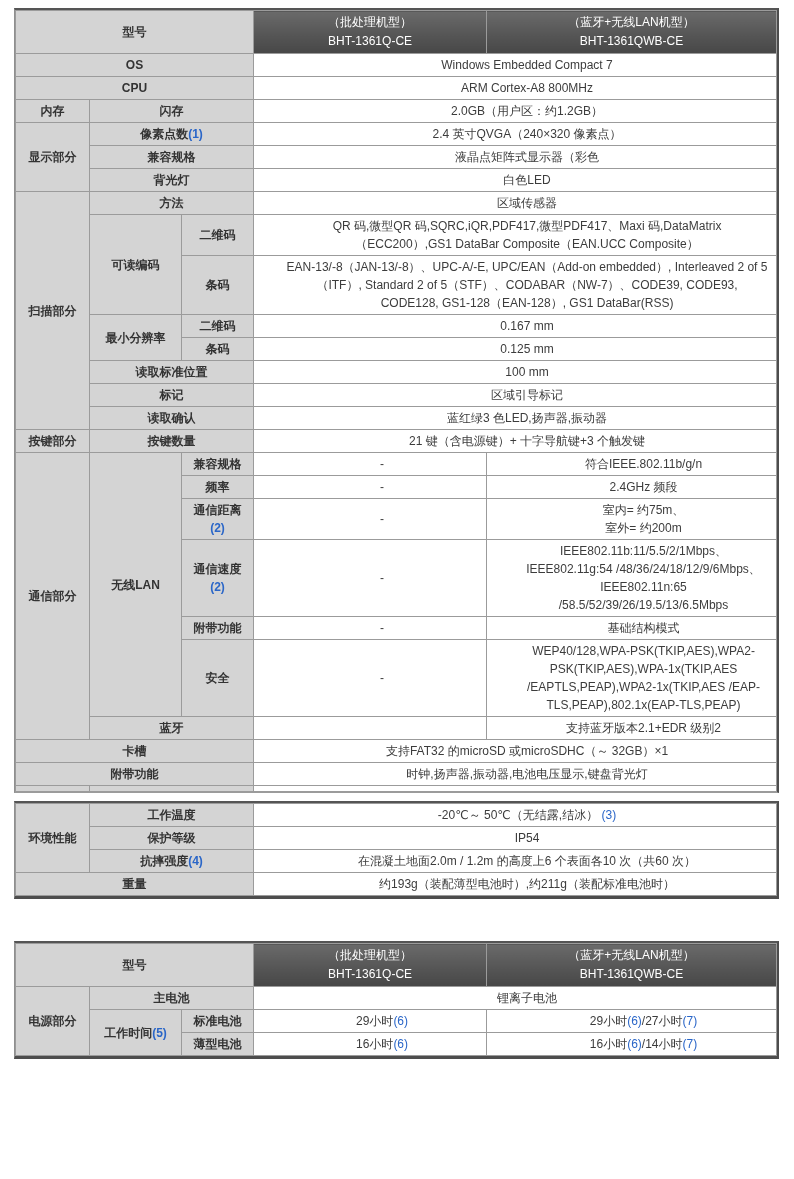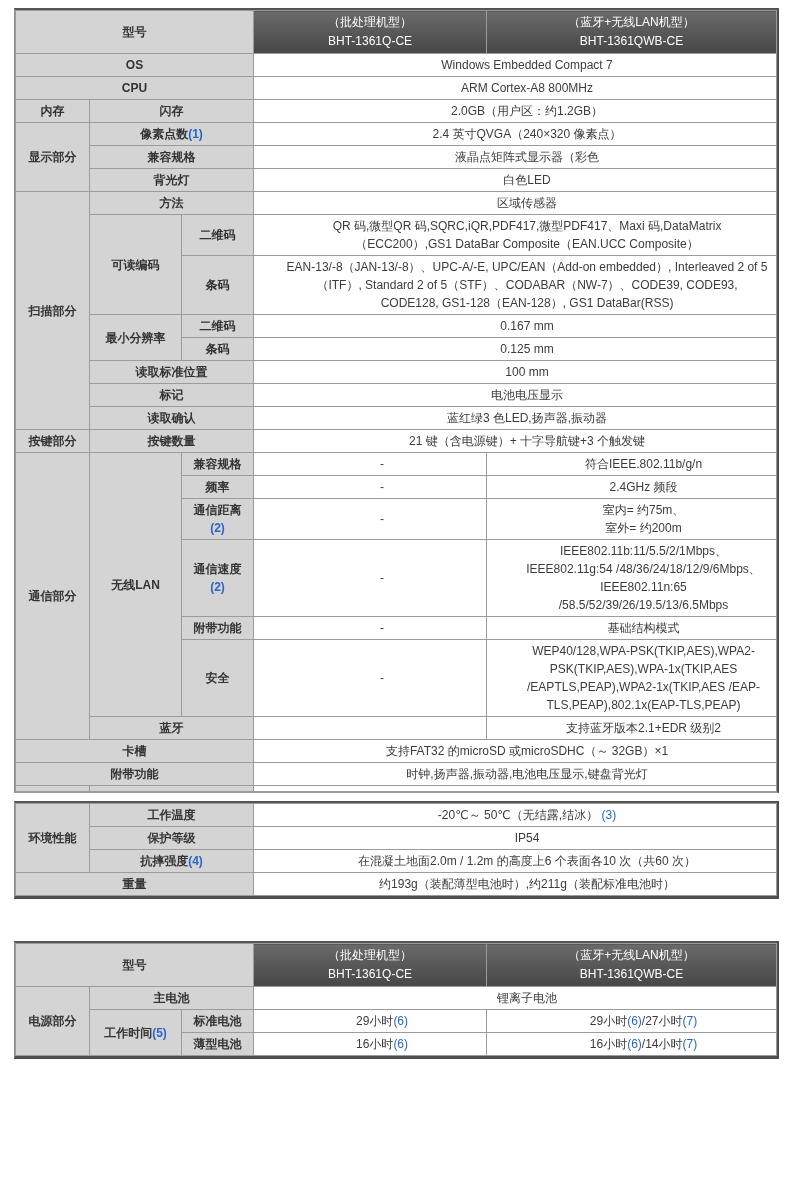--- a/index.html
+++ b/index.html
@@ -152,21 +152,21 @@
         <td class="val" colspan="2">0.125 mm</td>
       </tr>
 
       <tr>
         <td class="lab" colspan="2">读取标准位置</td>
         <td class="val" colspan="2">100 mm</td>
       </tr>
 
       <tr>
         <td class="lab" colspan="2">标记</td>
-        <td class="val" colspan="2">电池电压显示</td>
+        <td class="val" colspan="2">区域引导标记</td>
       </tr>
 
       <tr>
         <td class="lab" colspan="2">读取确认</td>
         <td class="val" colspan="2">蓝红绿3 色LED,扬声器,振动器</td>
       </tr>
 
       <tr>
         <td class="lab">按键部分</td>
         <td class="lab" colspan="2">按键数量</td>

